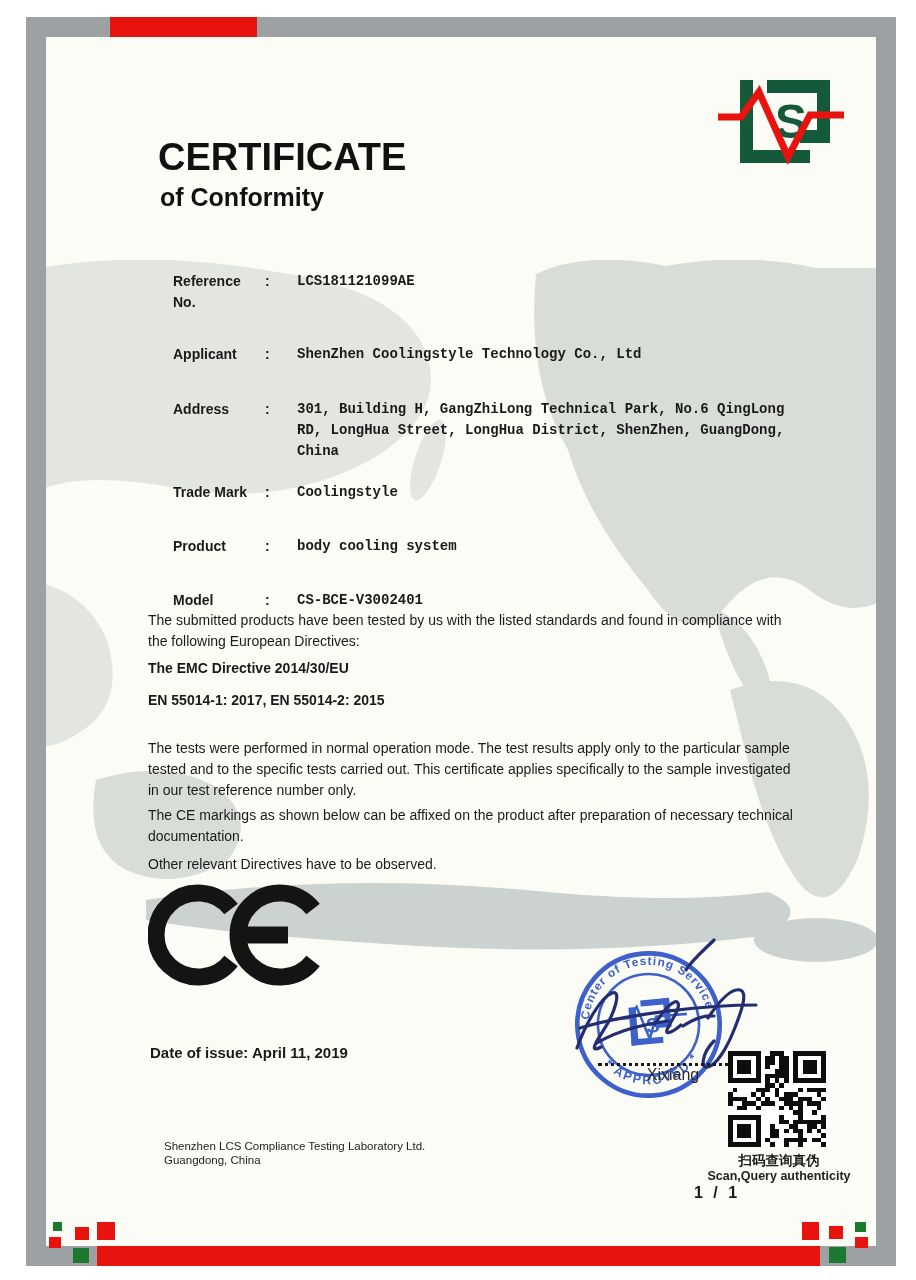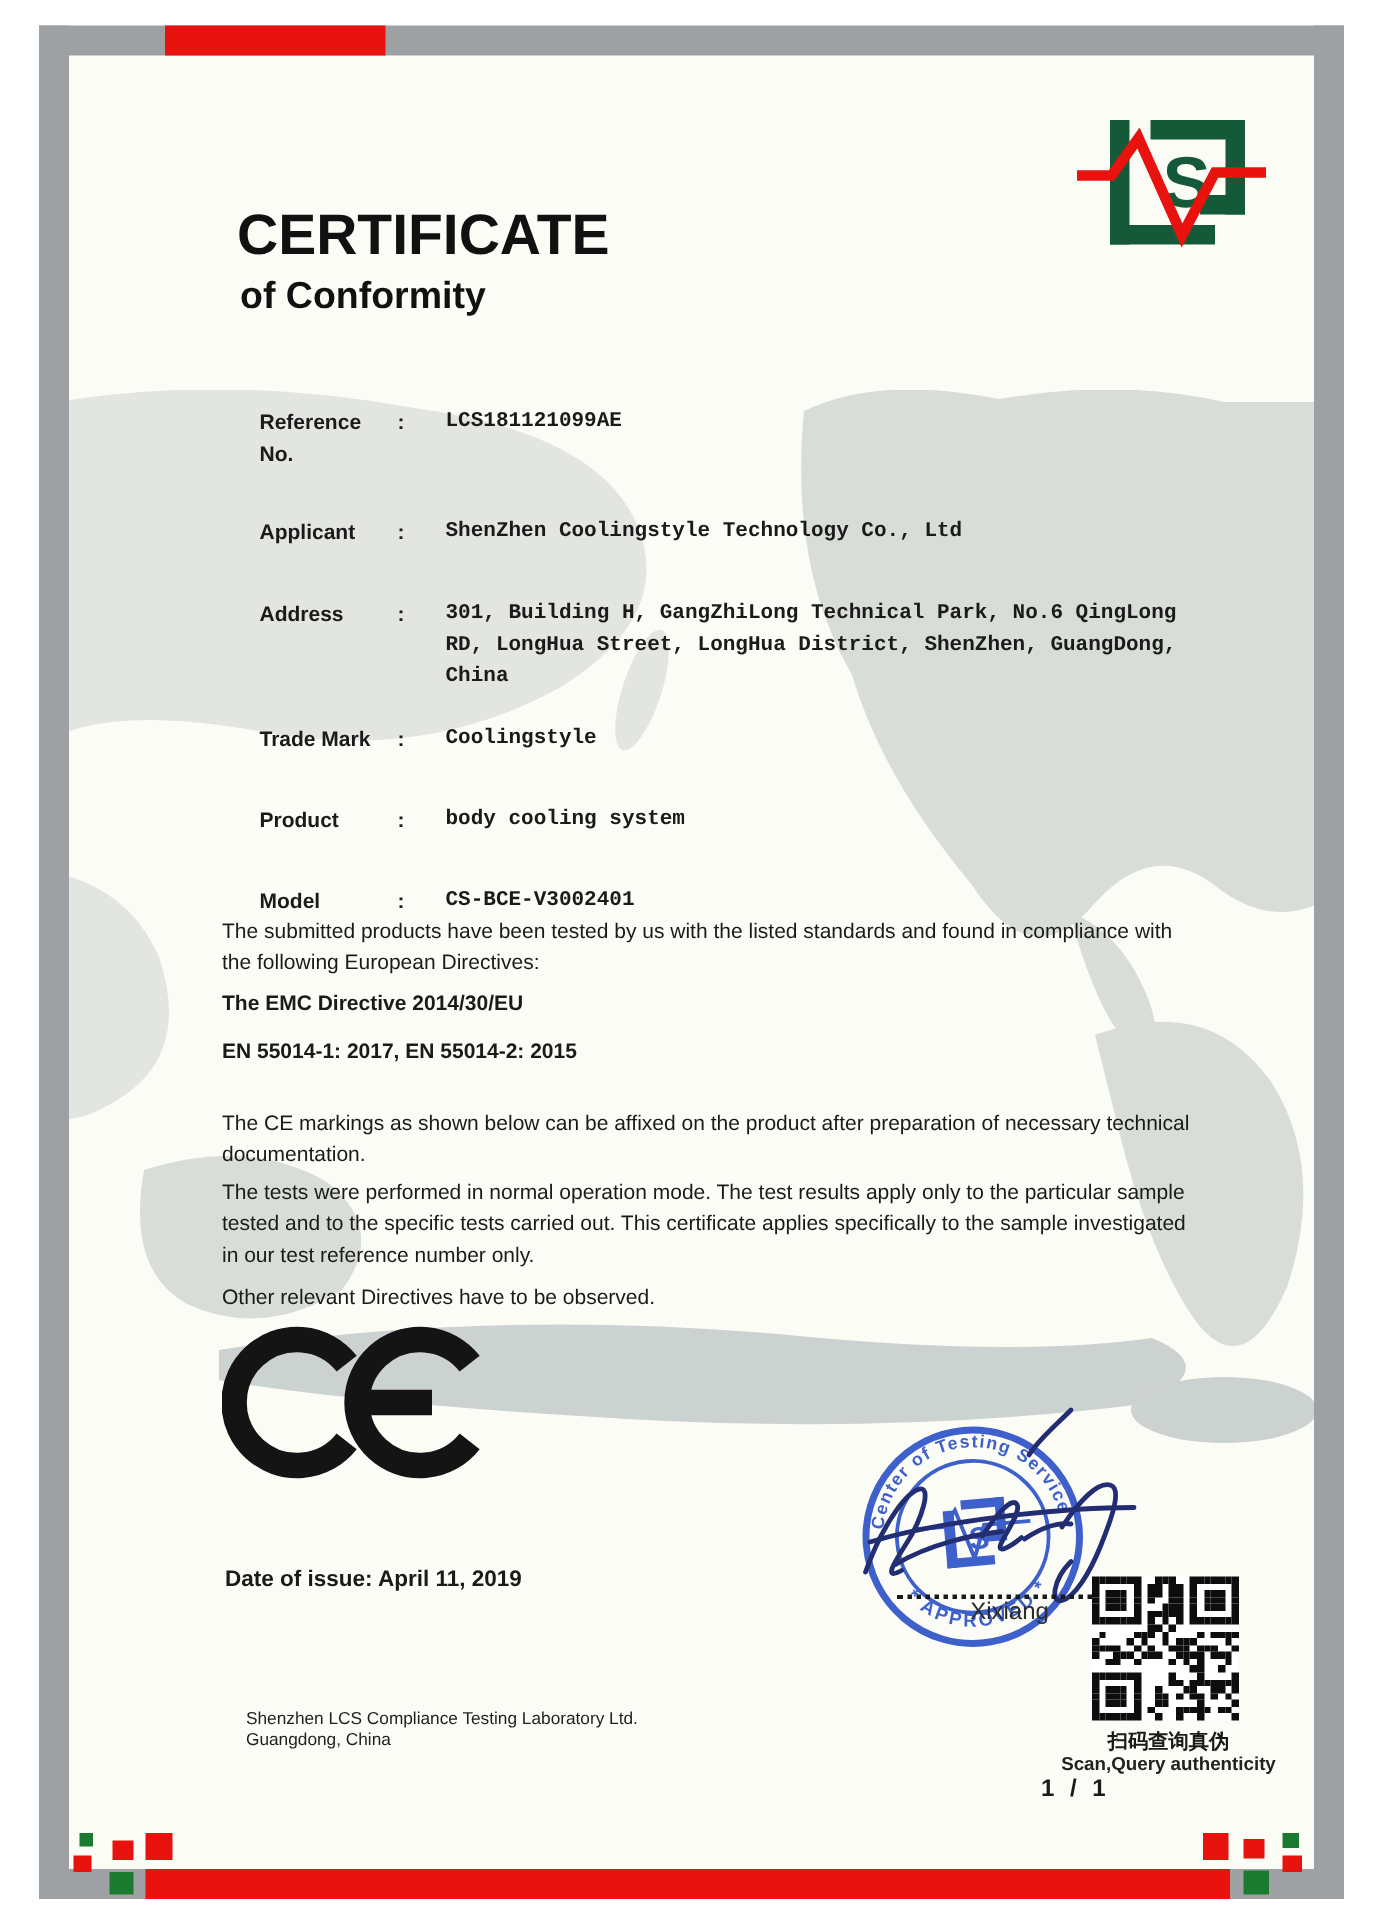--- a/index.html
+++ b/index.html
@@ -150,22 +150,22 @@
       <span class="lbl">Model</span>
       <span class="sep">:</span>
       <span class="val">CS-BCE-V3002401</span>
     </div>
   </div>
 
   <div class="statements">
     <p>The submitted products have been tested by us with the listed standards and found in compliance with the following European Directives:</p>
     <p class="b">The EMC Directive 2014/30/EU</p>
     <p class="b">EN 55014-1: 2017, EN 55014-2: 2015</p>
+    <p>The tests were performed in normal operation mode. The test results apply only to the particular sample tested and to the specific tests carried out. This certificate applies specifically to the sample investigated in our test reference number only.</p>
     <p>The CE markings as shown below can be affixed on the product after preparation of necessary technical documentation.</p>
-    <p>The tests were performed in normal operation mode. The test results apply only to the particular sample tested and to the specific tests carried out. This certificate applies specifically to the sample investigated in our test reference number only.</p>
     <p>Other relevant Directives have to be observed.</p>
   </div>
 
   <svg class="ce" width="172" height="110" viewBox="0 0 172 110" role="img" aria-label="CE">
     <path d="M 83.1,29.1 A 42 42 0 1 0 83.1,80.9" fill="none" stroke="#141414" stroke-width="17"></path>
     <path d="M 165.1,29.1 A 42 42 0 1 0 165.1,80.9" fill="none" stroke="#141414" stroke-width="17"></path>
     <path d="M 98,55 L 140,55" fill="none" stroke="#141414" stroke-width="17"></path>
   </svg>
 
   <div class="date-line">Date of issue: April 11, 2019</div>

